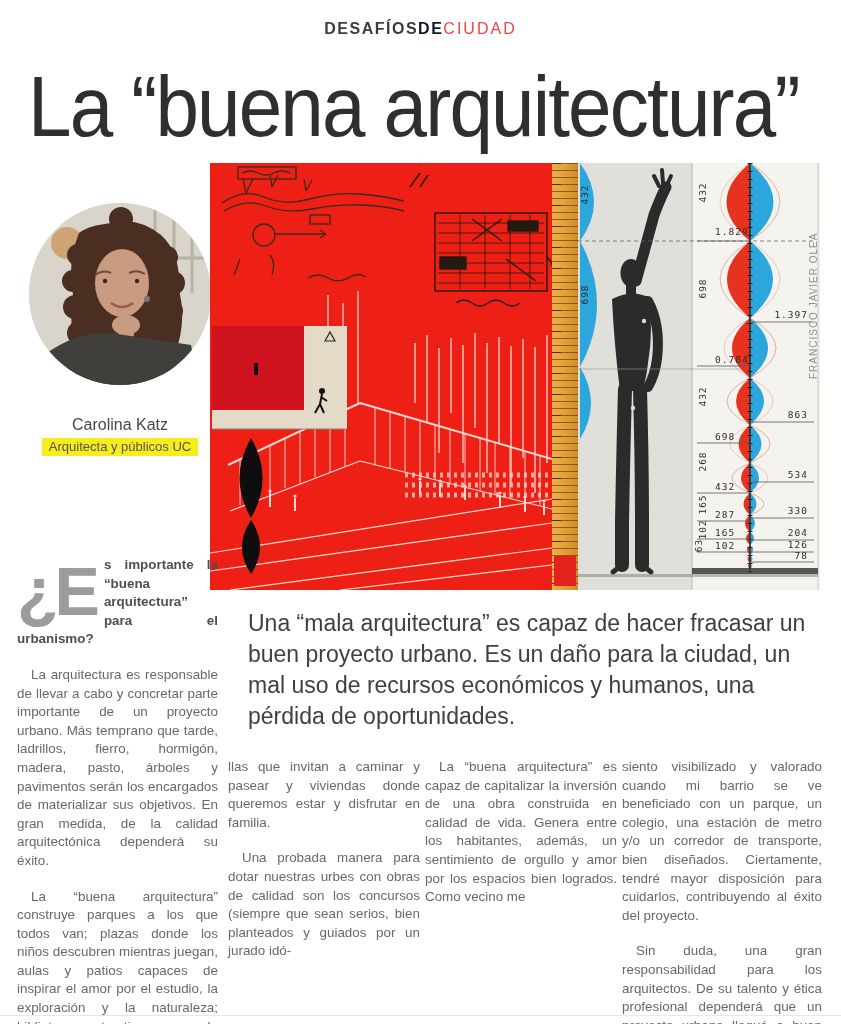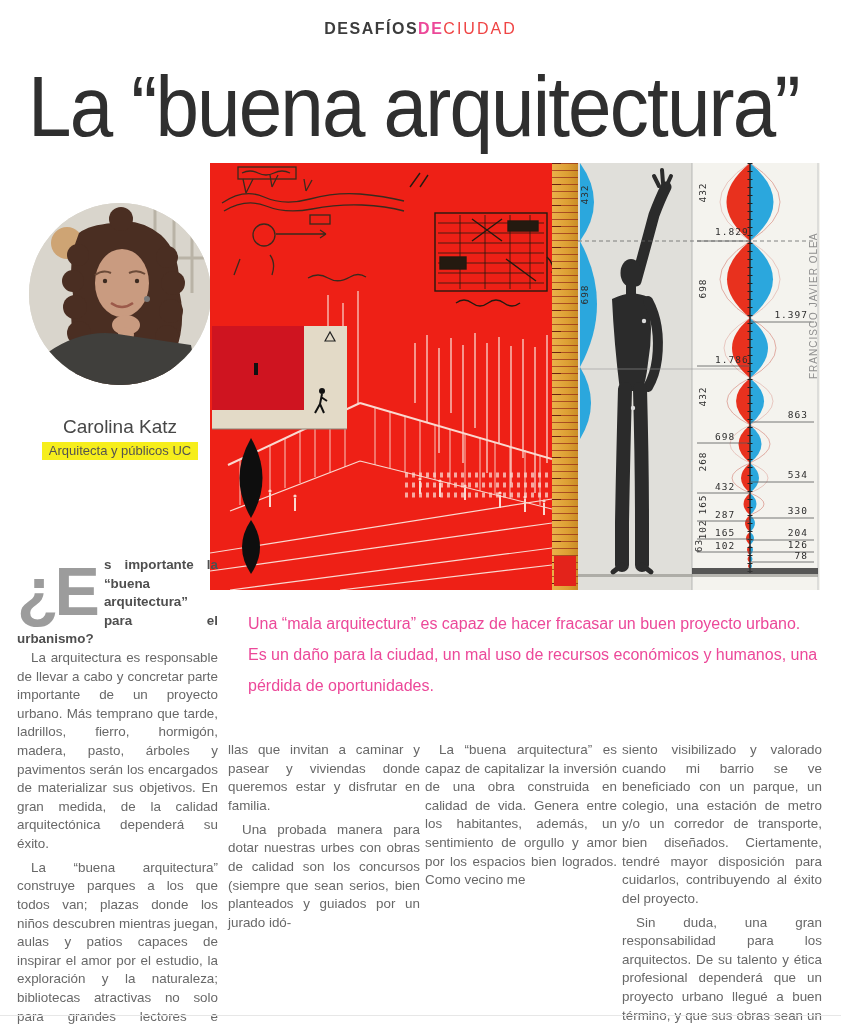--- a/index.html
+++ b/index.html
@@ -3,33 +3,33 @@
 <meta charset="utf-8">
 <style>
   html,body{margin:0;padding:0;background:#fff;}
   #page{position:relative;width:841px;height:1024px;background:#fff;overflow:hidden;
         font-family:"Liberation Sans",sans-serif;}
 
   
   .kicker{position:absolute;top:20px;left:0;width:100%;text-align:center;
           font-size:16px;letter-spacing:1.5px;}
   .kicker .k-bold{font-weight:800;color:#3c3c3c;}
-  .kicker .k-mid{font-weight:800;color:#ec4899;}
+  .kicker .k-mid{font-weight:800;color:#0f172a;}
   .kicker .k-light{font-weight:400;color:#ef4444;letter-spacing:2px;}
 
   
   .title{position:absolute;top:58px;left:28px;width:810px;
          font-size:85px;font-weight:200;color:#2f2f2f;letter-spacing:-2px;
          transform:scaleX(.92);transform-origin:left top;white-space:nowrap;}
 
   
   .portrait{position:absolute;left:29px;top:203px;width:182px;height:182px;border-radius:50%;
             overflow:hidden;background:#d8d4cb;}
   .author{position:absolute;left:17px;top:416px;width:206px;text-align:center;}
-  .author .name{font-size:19px;color:#474747;margin-bottom:3px;}
+  .author .name{font-size:16px;color:#474747;margin-bottom:3px;}
   .author .role{display:inline-block;font-size:13px;color:#55544f;background:#f6ee1c;padding:1px 7px 2px;}
 
   
   .artwork{position:absolute;left:210px;top:163px;width:610px;height:352px;}
   .aw-red{position:absolute;left:0;top:0;width:342px;height:427px;background:#ee2016;}
   .aw-ruler{position:absolute;left:342px;top:0;width:26px;height:427px;
             background:linear-gradient(90deg,#eab14a,#dd9f33 60%,#c98c28);}
   .aw-ruler .ticks{position:absolute;inset:0;
       background:repeating-linear-gradient(180deg,rgba(140,30,20,.65) 0 1px,transparent 1px 7px);}
   .aw-ruler .ticks2{position:absolute;left:0;top:0;width:9px;height:100%;
@@ -42,25 +42,25 @@
   .credit{position:absolute;right:1px;top:6px;height:210px;
           writing-mode:vertical-rl;transform:rotate(180deg);
           font-size:10px;letter-spacing:1px;color:#8f8f8f;}
 
   .mod-label{position:absolute;font-family:"DejaVu Sans Mono",monospace;font-size:9.5px;
              color:#2e2e2e;letter-spacing:1px;white-space:nowrap;}
   .mod-label.rot{transform:rotate(-90deg);transform-origin:center;}
 
   
   .pullquote{position:absolute;left:248px;top:608px;width:574px;
-             font-size:16px;line-height:31px;color:#ec4899;}
+             font-size:23px;line-height:31px;color:#404040;}
 
   
   .col{position:absolute;font-size:13.4px;line-height:18.6px;color:#686868;text-align:justify;}
-  .col p{margin:0 0 0.4em 0;}
+  .col p{margin:17px 0 0.4em 0;}
   .col p.ind{text-indent:14px;}
   #col1{left:17px;top:556px;width:201px;}
   #col2{left:228px;top:741px;width:192px;}
   #col3{left:425px;top:741px;width:192px;}
   #col4{left:622px;top:741px;width:200px;}
   .dropcap{float:left;font-size:68px;line-height:54px;font-weight:600;color:#9c9c9c;
            letter-spacing:-4px;margin:8px 8px 0 0;}
   .intro{font-weight:700;color:#4f4f4f;}
 
   .footrule{position:absolute;left:0;top:1015px;width:841px;height:1px;background:#e7e7e7;}
@@ -279,21 +279,21 @@
         <div class="mod-label rot" style="left: 364px; top: 26px;">432</div>
         <div class="mod-label rot" style="left: 364px; top: 126px;">698</div>
         <div class="mod-label rot" style="left: 482px; top: 24px;">432</div>
         <div class="mod-label rot" style="left: 482px; top: 120px;">698</div>
         <div class="mod-label rot" style="left: 482px; top: 228px;">432</div>
         <div class="mod-label rot" style="left: 482px; top: 293px;">268</div>
         <div class="mod-label rot" style="left: 482px; top: 336px;">165</div>
         <div class="mod-label rot" style="left: 482px; top: 361px;">102</div>
         <div class="mod-label rot" style="left: 482px; top: 377px;">63</div>
         <div class="mod-label" style="left: 505px; top: 63px;">1.829</div>
-        <div class="mod-label" style="left: 505px; top: 191px;">1.786</div>
+        <div class="mod-label" style="left: 505px; top: 191px;">0.784</div>
         <div class="mod-label" style="left: 505px; top: 268px;">698</div>
         <div class="mod-label" style="left: 505px; top: 318px;">432</div>
         <div class="mod-label" style="left: 505px; top: 346px;">287</div>
         <div class="mod-label" style="left: 505px; top: 364px;">165</div>
         <div class="mod-label" style="left: 505px; top: 377px;">102</div>
         <div class="mod-label" style="right: 12px; top: 146px;">1.397</div>
         <div class="mod-label" style="right: 12px; top: 246px;">863</div>
         <div class="mod-label" style="right: 12px; top: 306px;">534</div>
         <div class="mod-label" style="right: 12px; top: 342px;">330</div>
         <div class="mod-label" style="right: 12px; top: 364px;">204</div>

